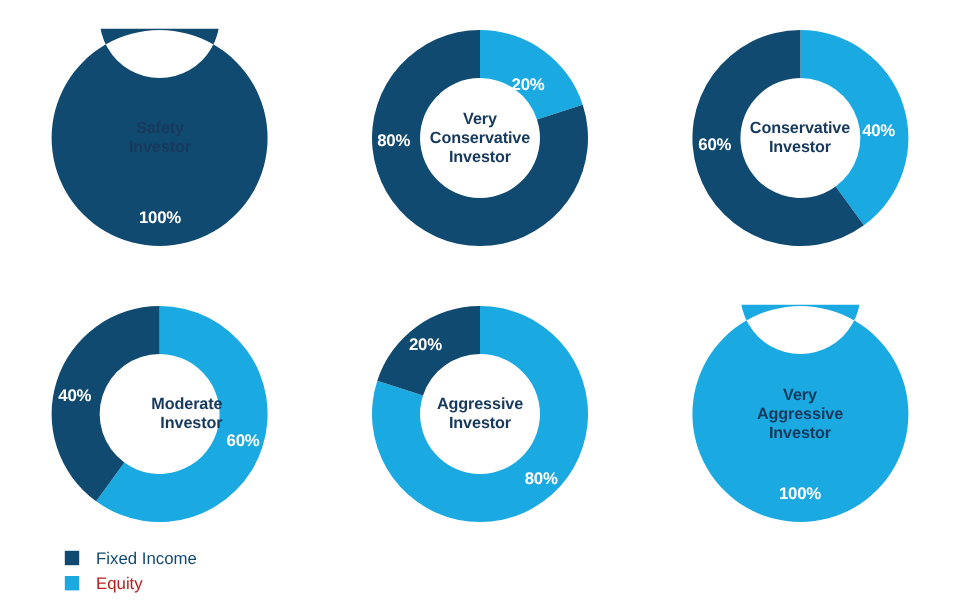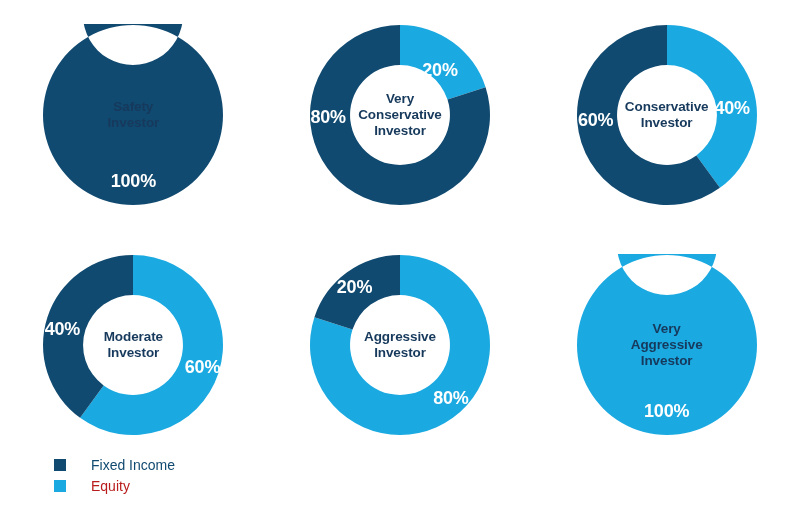--- a/index.html
+++ b/index.html
@@ -66,41 +66,41 @@
     font-size: 13.5px;
     font-weight: bold;
     line-height: 1.18;
     color: #16395c;
     letter-spacing: -0.1px;
     pointer-events: none;
   }
 
   .slice-label {
     position: absolute;
-    font-size: 18px;
+    font-size: 14px;
     font-weight: bold;
     color: #ffffff;
     white-space: nowrap;
     transform: translate(-50%, -50%);
     pointer-events: none;
     letter-spacing: -0.2px;
   }
 
   .legend {
     position: absolute;
     left: 54px;
     top: 457px;
     display: flex;
     flex-direction: column;
     gap: 6px;
   }
   .legend-row {
     display: flex;
     align-items: center;
-    gap: 25px;
+    gap: 14px;
     height: 15px;
   }
   .legend-swatch {
     width: 12px;
     height: 12px;
     flex: none;
   }
   .legend-text {
     font-size: 14px;
     line-height: 1;
@@ -155,21 +155,21 @@
         </div>
       </div>
       <div class="donut-cell">
         <div class="donut-wrap">
           <svg class="donut-svg" viewBox="0 0 182 182">
             <path d="M 91 1 A 90 90 0 1 1 38.099327293677426 163.81152949374527 L 61.64012664799097 131.41039886902863 A 49.95 49.95 0 1 0 91 41.05 Z" fill="#1aa9e1"></path>
             <path d="M 38.099327293677426 163.81152949374527 A 90 90 0 0 1 90.99999999999999 1 L 90.99999999999999 41.05 A 49.95 49.95 0 0 0 61.64012664799097 131.41039886902863 Z" fill="#114a70"></path>
           </svg>
           <div class="slice-label" style="left: 88%; top: 62%; color: rgb(255, 255, 255);">60%</div>
           <div class="slice-label" style="left: 11%; top: 41%; color: rgb(255, 255, 255);">40%</div>
-          <div class="donut-center-label" style="color: rgb(22, 57, 92);">
+          <div class="donut-center-label" style="color: rgb(22, 57, 92); text-align: right;">
             <div>Moderate</div>
             <div>Investor</div>
           </div>
         </div>
       </div>
       <div class="donut-cell">
         <div class="donut-wrap">
           <svg class="donut-svg" viewBox="0 0 182 182">
             <path d="M 91 1 A 90 90 0 1 1 5.404913533436186 63.1884705062547 L 43.49472701105708 75.56460113097135 A 49.95 49.95 0 1 0 91 41.05 Z" fill="#1aa9e1"></path>
             <path d="M 5.404913533436186 63.1884705062547 A 90 90 0 0 1 90.99999999999999 1 L 90.99999999999999 41.05 A 49.95 49.95 0 0 0 43.49472701105708 75.56460113097135 Z" fill="#114a70"></path>

